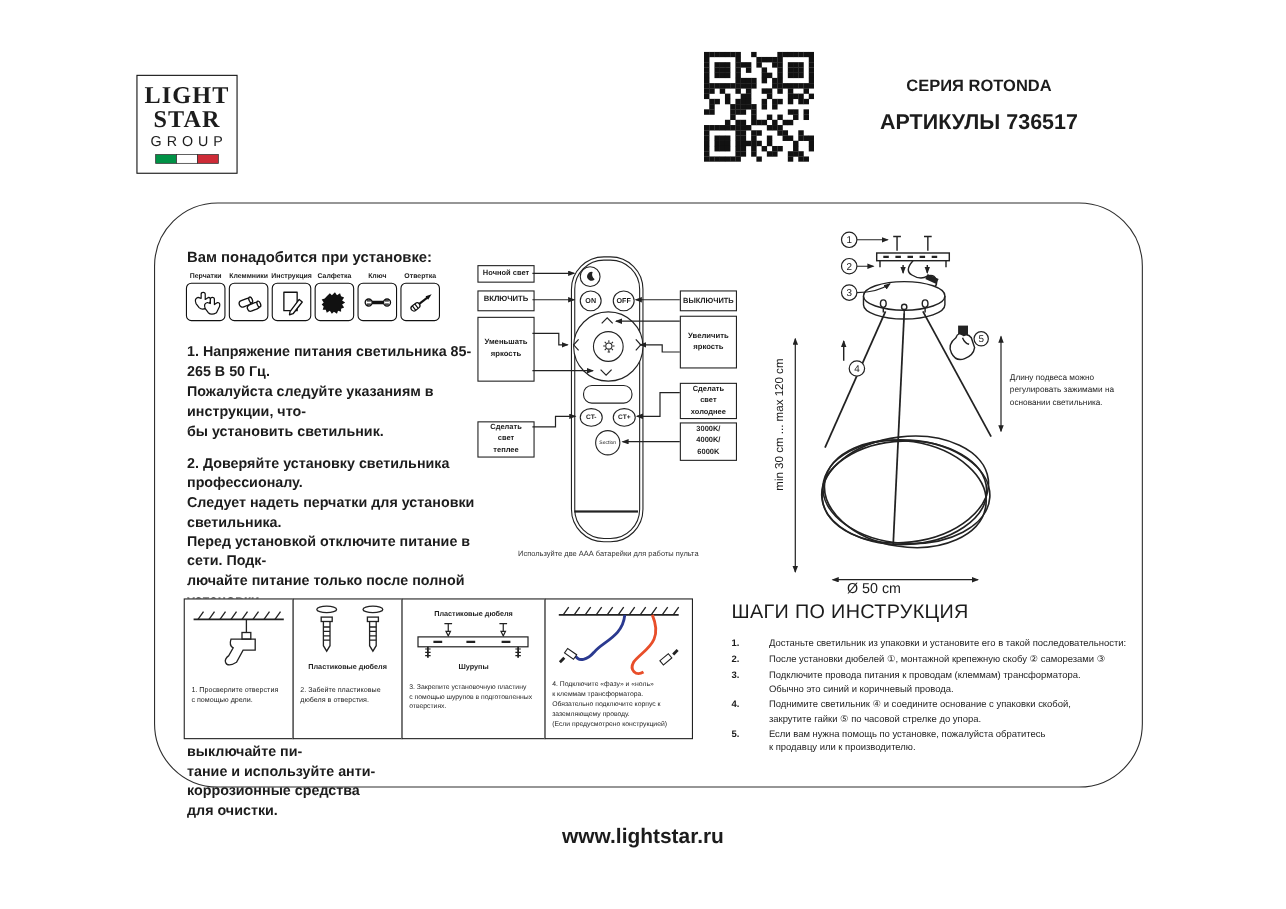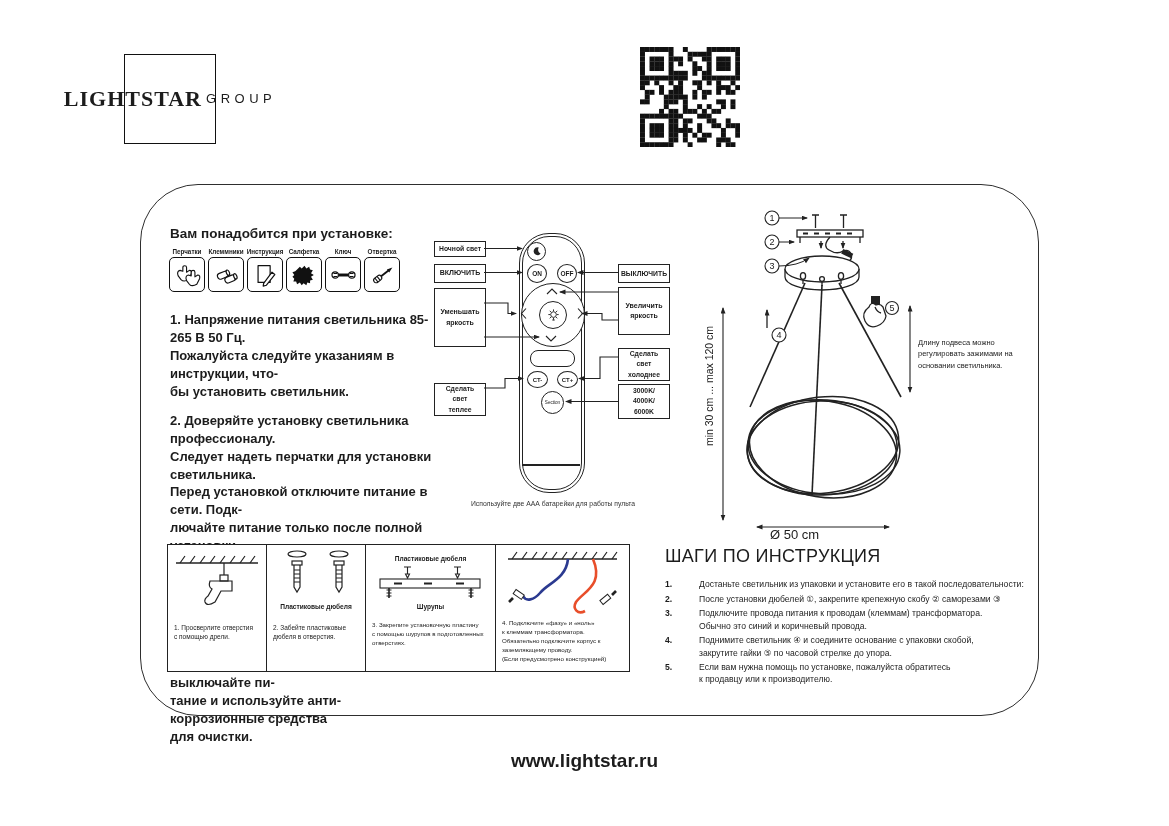--- a/index.html
+++ b/index.html
@@ -1,22 +1,22 @@
 <!DOCTYPE html>
 <html><head>
 <meta charset="utf-8">
 <style>
   html,body{margin:0;padding:0;background:#fff;}
   #stage{position:relative;width:1169px;height:826px;background:#fff;overflow:hidden;
          font-family:"Liberation Sans","DejaVu Sans",sans-serif;color:#1c1c1c;}
   .abs{position:absolute;}
   .pre{white-space:pre-line;}
   
-  .logo-box{left:124px;top:54px;width:90px;height:88px;border:1.5px solid #111;
-            display:flex;flex-direction:row;align-items:center;justify-content:center;}
+  .logo-box{left:124px;top:68px;width:90px;height:88px;border:1.5px solid #111;
+            display:flex;flex-direction:column;align-items:center;justify-content:center;}
   .logo-word{font-family:"Liberation Serif","DejaVu Serif",serif;font-weight:bold;
              font-size:22px;line-height:0.92;letter-spacing:1px;}
   .logo-group{font-size:13px;letter-spacing:4.5px;margin:3px 0 4px 4px;}
   .main-title{left:232px;top:66px;width:400px;font-size:24px;font-weight:bold;
               line-height:1.25;letter-spacing:-0.3px;}
   .qr{left:640px;top:47px;width:100px;height:100px;}
   .series-wrap{left:768px;top:70px;width:244px;text-align:center;}
   .series{font-size:15px;font-weight:bold;}
   .articles{font-size:19.5px;font-weight:bold;margin-top:13px;}
   
@@ -297,20 +297,24 @@
         <rect x="14.29" y="95.24" width="4.96" height="4.96"></rect>
         <rect x="19.05" y="95.24" width="4.96" height="4.96"></rect>
         <rect x="23.81" y="95.24" width="4.96" height="4.96"></rect>
         <rect x="28.57" y="95.24" width="4.96" height="4.96"></rect>
         <rect x="47.62" y="95.24" width="4.96" height="4.96"></rect>
         <rect x="76.19" y="95.24" width="4.96" height="4.96"></rect>
         <rect x="85.71" y="95.24" width="4.96" height="4.96"></rect>
         <rect x="90.48" y="95.24" width="4.96" height="4.96"></rect>
       </svg></div>
 
+  <div class="abs series-wrap">
+    <div class="series">СЕРИЯ ROTONDA</div>
+    <div class="articles">АРТИКУЛЫ 736517</div>
+  </div>
 
   <div class="abs main-panel"></div>
 
   <div class="abs needs-heading">Вам понадобится при установке:</div>
 
   <div class="abs tools-row">
     <div class="tool">
       <div class="tool-label">Перчатки</div>
       <div class="tool-box">
           <svg width="27" height="26" viewBox="0 0 28 28">
@@ -605,21 +609,21 @@
   </div>
 
   <div class="abs steps-heading">ШАГИ ПО ИНСТРУКЦИЯ</div>
   <div class="abs steps-list">
     <div class="step-row">
       <span class="step-num">1.</span>
       <span class="step-text pre">Достаньте светильник из упаковки и установите его в такой последовательности:</span>
     </div>
     <div class="step-row">
       <span class="step-num">2.</span>
-      <span class="step-text pre">После установки дюбелей ①, закрепите крепежную скобу ② саморезами ③</span>
+      <span class="step-text pre">После установки дюбелей ①, монтажной крепежную скобу ② саморезами ③</span>
     </div>
     <div class="step-row">
       <span class="step-num">3.</span>
       <span class="step-text pre">Подключите провода питания к проводам (клеммам) трансформатора.
 Обычно это синий и коричневый провода.</span>
     </div>
     <div class="step-row">
       <span class="step-num">4.</span>
       <span class="step-text pre">Поднимите светильник ④ и соедините основание с упаковки скобой,
 закрутите гайки ⑤ по часовой стрелке до упора.</span>

